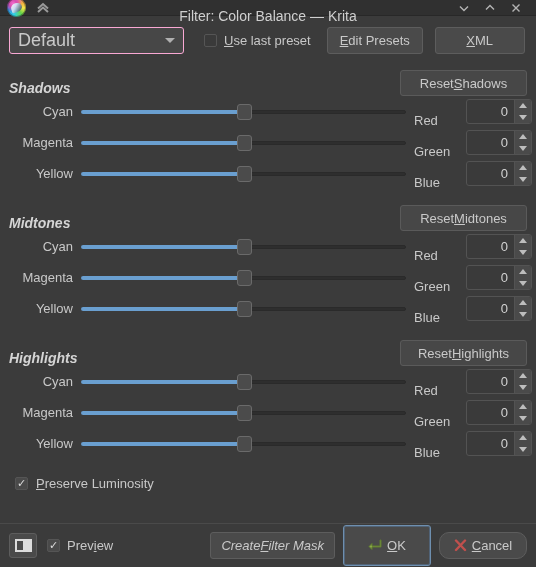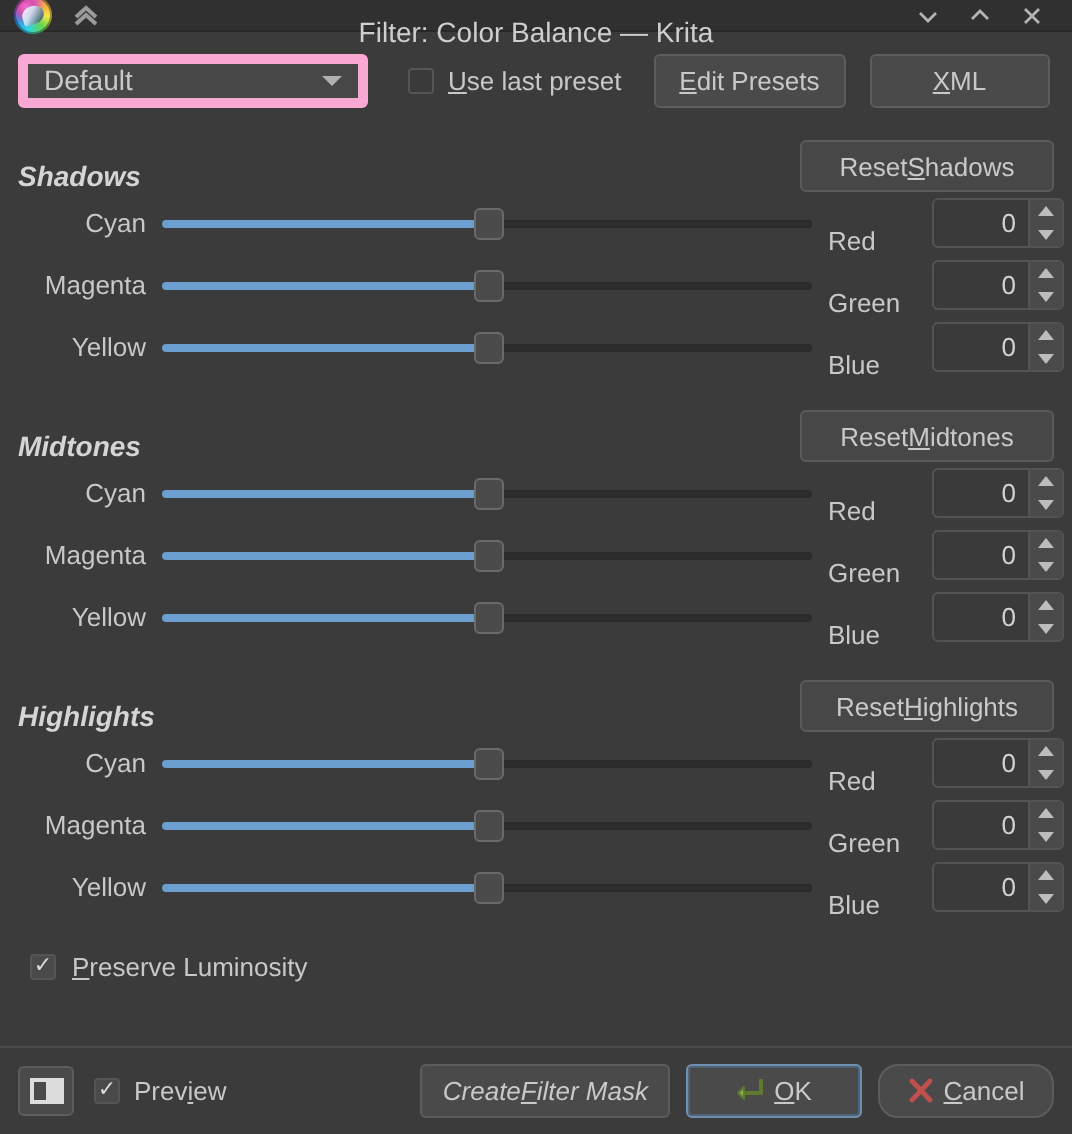--- a/index.html
+++ b/index.html
@@ -58,25 +58,25 @@
   .winbtn svg { display: block; }
 
   
   .dialog-body { padding: 10px 9px 0 9px; }
 
   
   .preset-row { display: flex; align-items: center; height: 28px; gap: 0; }
   .combo {
     width: 175px; height: 27px;
     background: #474747;
-    border: 5px solid #f9a8d4;
+    border: 1px solid #f9a8d4;
     border-radius: 3px;
     display: flex; align-items: center;
     padding: 0 8px;
-    color: #c9c9c9; font-size: 14px;
+    color: #c9c9c9; font-size: 18px;
     position: relative;
   }
   .combo .arrow {
     position: absolute; right: 8px; top: 50%;
     margin-top: -2px;
     width: 0; height: 0;
     border-left: 5px solid transparent;
     border-right: 5px solid transparent;
     border-top: 5px solid #b0b0b0;
   }
@@ -233,21 +233,21 @@
     width: 17px; height: 13px;
     border: 2px solid #dcdcdc;
     display: flex;
   }
   .pt-icon i { display:block; width:50%; height:100%; }
   .pt-icon i.fill { background: #dcdcdc; }
   .preview-chk { display: flex; align-items: center; gap: 7px; margin-left: 10px; }
   .btn-group { margin-left: auto; display: flex; align-items: center; gap: 8px; }
   #create-filter-mask-btn { height: 27px; padding: 0 10px; font-style: italic; }
   #ok-btn {
-    height: 27px; width: 88px;
+    height: 41px; width: 88px;
     border: 1px solid #6e8faf;
     box-shadow: 0 0 0 1px rgba(90,130,175,.45) inset;
     display: flex; align-items: center; justify-content: center; gap: 5px;
     background: #4a4a4a;
     border-radius: 3px;
     color: #c9c9c9; font-size: 13px;
   }
   #cancel-btn {
     height: 27px; width: 88px;
     display: flex; align-items: center; justify-content: center; gap: 5px; border-radius: 10px;

